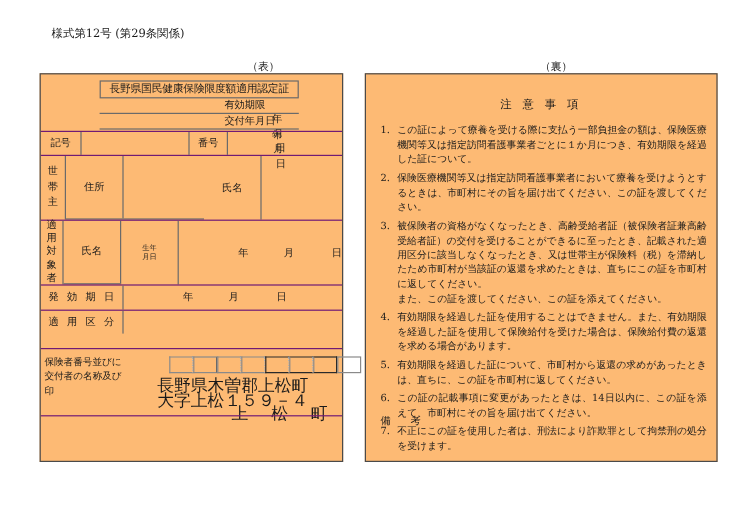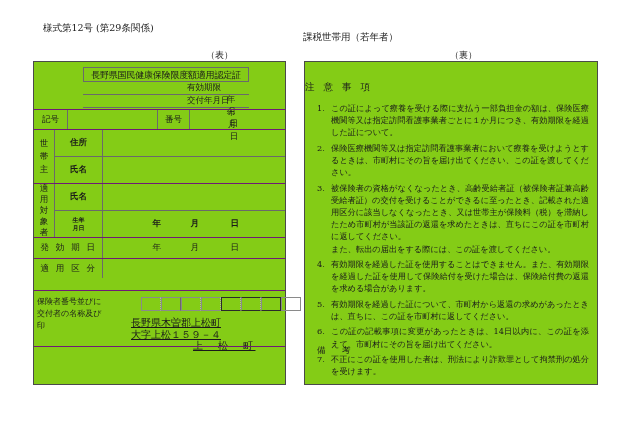--- a/index.html
+++ b/index.html
@@ -44,21 +44,21 @@
     white-space: nowrap;
   }
   .cap-front { left: 206px; top: 49px; }
   .cap-back  { left: 450px; top: 49px; }
 
   
   .panel {
     position: absolute;
     border: 1.3px solid #4a4a4a;
     box-sizing: border-box;
-    background: #84cc16;
+    background: #fdba74;
   }
   .panel-front {
     left: 33px; top: 61px;
     width: 253px; height: 324px;
   }
   .panel-back {
     left: 304px; top: 61px;
     width: 294px; height: 324px;
   }
 
@@ -121,21 +121,21 @@
 
   
   .r-setai { top: 67px; height: 54px; }
   .c-setai-label {
     width: 21px;
     flex-direction: column;
     justify-content: center;
     font-size: 8.5px;
     line-height: 13px;
   }
-  .c-setai-inner { flex: 1; display: flex; flex-direction: column; font-weight: bold; }
+  .c-setai-inner { flex: 1; display: flex; flex-direction: row; }
   .sub-row {
     display: flex;
     flex: 1;
     box-sizing: border-box;
   }
   .sub-row.divider { border-bottom: 1px solid #6a6a6a; }
   .sub-label {
     width: 48px;
     font-size: 8.5px;
     display: flex; align-items: center; justify-content: center;
@@ -212,38 +212,38 @@
   }
   .nbox.grp-end { border-right: 1px solid #6a6a6a; }
   .nbox.bold-start { border-left: 1.6px solid #2a2a2a; border-top: 1.6px solid #2a2a2a; border-bottom: 1.6px solid #2a2a2a; }
   .nbox.bold-mid { border-top: 1.6px solid #2a2a2a; border-bottom: 1.6px solid #2a2a2a; }
   .nbox.bold-end { border-top: 1.6px solid #2a2a2a; border-bottom: 1.6px solid #2a2a2a; border-right: 1.6px solid #2a2a2a; }
   .nbox.last { border-right: 1px solid #8a8a8a; }
 
   .addr {
     position: absolute;
     left: 22px; top: 26px;
-    font-size: 10px;
+    font-size: 14px;
     line-height: 11.5px;
     white-space: nowrap;
-    text-decoration: underline;
   }
   .addr .town {
     display: block;
     padding-left: 62px;
     letter-spacing: 2.5px;
   }
 
   
   .r-empty { top: 284px; height: 38px; }
 
   
   .notes-title {
     position: absolute;
     left: 0; right: 0; top: 19px;
+    text-align: center;
     font-size: 9.5px;
     letter-spacing: 3px;
   }
   .notes {
     position: absolute;
     left: 10px; top: 40px;
     right: 8px;
     font-size: 8.2px;
     line-height: 12.2px;
   }
@@ -270,21 +270,20 @@
     font-size: 8.5px;
     letter-spacing: 4px;
   }
 </style>
 </head>
 <body>
 
 <div class="page">
 
   <div class="form-no">様式第12号 (第29条関係)</div>
-  <div class="cat-title">課税世帯用（若年者）</div>
 
   <div class="side-cap cap-front">（表）</div>
   <div class="side-cap cap-back">（裏）</div>
 
   <div class="panel panel-front">
 
     <div class="title-wrap">
       <div class="cert-title">長野県国民健康保険限度額適用認定証</div>
       <div class="date-line">
         <span class="dl-label">有効期限</span>
@@ -408,21 +407,21 @@
         <span class="note-body">この証によって療養を受ける際に支払う一部負担金の額は、保険医療機関等又は指定訪問看護事業者ごとに１か月につき、有効期限を経過した証について。</span>
       </div>
       <div class="note">
         <span class="note-num">2.</span>
         <span class="note-body">保険医療機関等又は指定訪問看護事業者において療養を受けようとするときは、市町村にその旨を届け出てください、この証を渡してください。</span>
       </div>
       <div class="note">
         <span class="note-num">3.</span>
         <span class="note-body">
           <span>被保険者の資格がなくなったとき、高齢受給者証（被保険者証兼高齢受給者証）の交付を受けることができるに至ったとき、記載された適用区分に該当しなくなったとき、又は世帯主が保険料（税）を滞納したため市町村が当該証の返還を求めたときは、直ちにこの証を市町村に返してください。</span>
-          <span class="note-extra">また、転出の届出をする際には、この証を渡してください。</span>
+          <span class="note-extra">また、この証を渡してください、この証を添えてください。</span>
         </span>
       </div>
       <div class="note">
         <span class="note-num">4.</span>
         <span class="note-body">有効期限を経過した証を使用することはできません。また、有効期限を経過した証を使用して保険給付を受けた場合は、保険給付費の返還を求める場合があります。</span>
       </div>
       <div class="note">
         <span class="note-num">5.</span>
         <span class="note-body">有効期限を経過した証について、市町村から返還の求めがあったときは、直ちに、この証を市町村に返してください。</span>
       </div>

